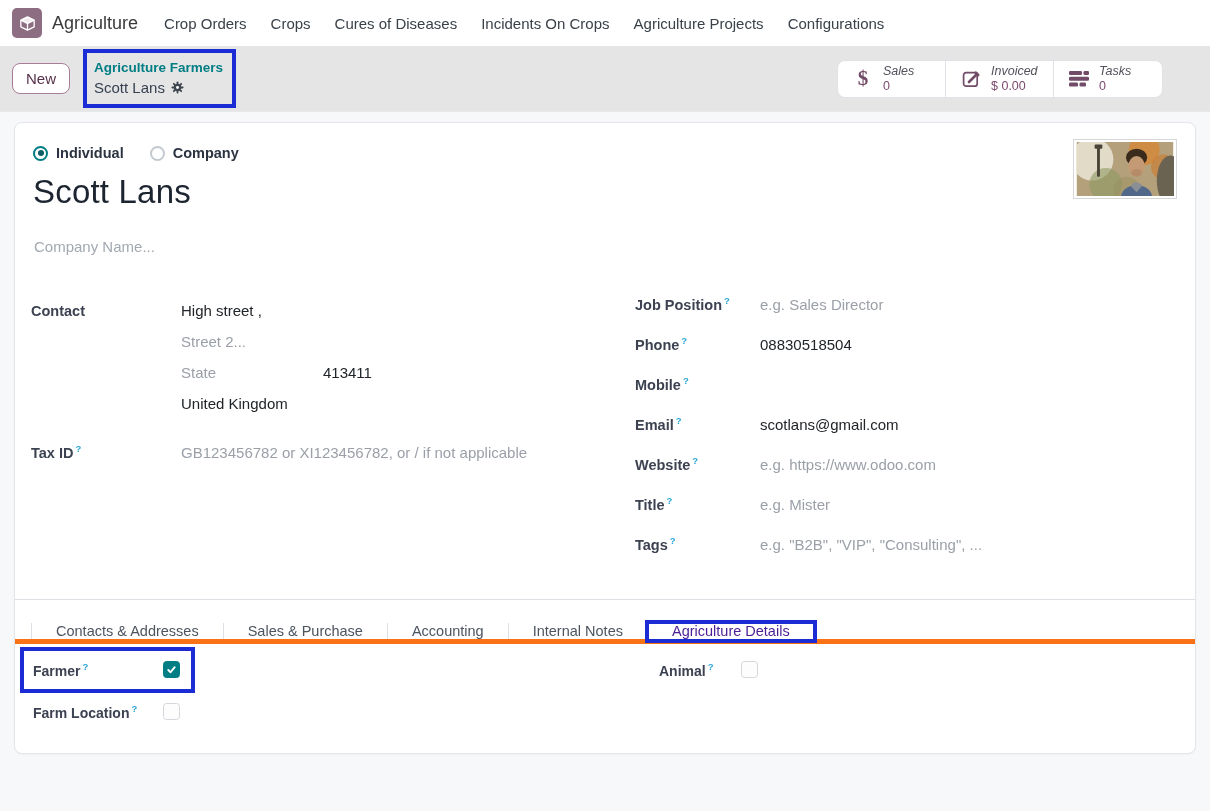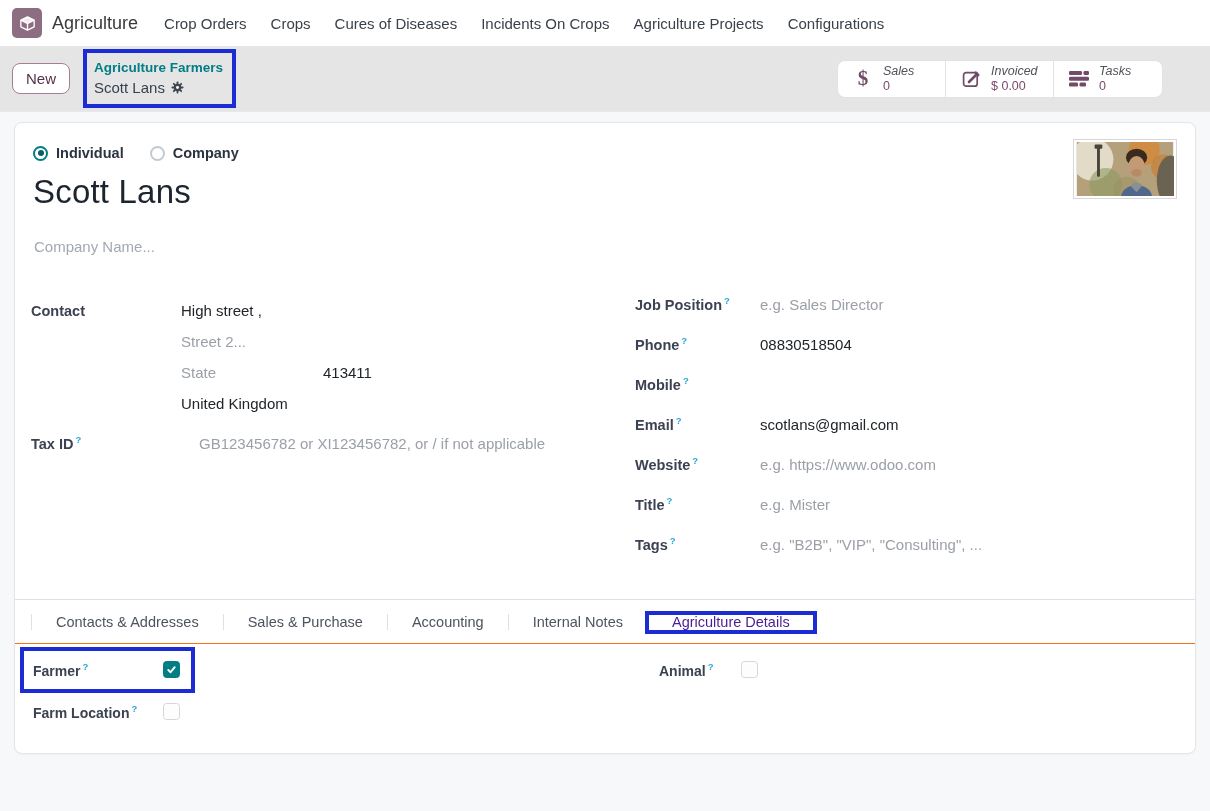--- a/index.html
+++ b/index.html
@@ -127,32 +127,32 @@
   }
   .fval { font-size: 15px; color: #212529; cursor: text; }
   .fph  { font-size: 15px; color: #9ba0a8; cursor: text; }
 
   .addr-lines { display: flex; flex-direction: column; }
   .addr-line { line-height: 31px; min-height: 31px; }
   .city-row { display: flex; }
   .city { width: 165px; }
   .state { width: 142px; }
 
-  .taxid-row { margin-top: 15px; gap: 18px; }
+  .taxid-row { margin-top: 24px; }
 
   .col-right .frow { margin-bottom: 18px; min-height: 22px; }
   .col-right .flabel { width: 125px; }
 
   
   .tabs {
-    display: flex; align-items: center;
+    display: flex; align-items: flex-end;
     height: 45px;
     margin: 24px -16px 0;
     border-top: 1px solid #dde0e5;
-    border-bottom: 1px solid #f97316;
+    border-bottom: 5px solid #f97316;
     padding-left: 16px;
   }
   .tab {
     position: relative;
     display: flex; align-items: center;
     padding: 0 24px;
     font-size: 14.5px; color: #4c5460;
     border-right: 1px solid #dde0e5;
     cursor: pointer; white-space: nowrap;
   }

